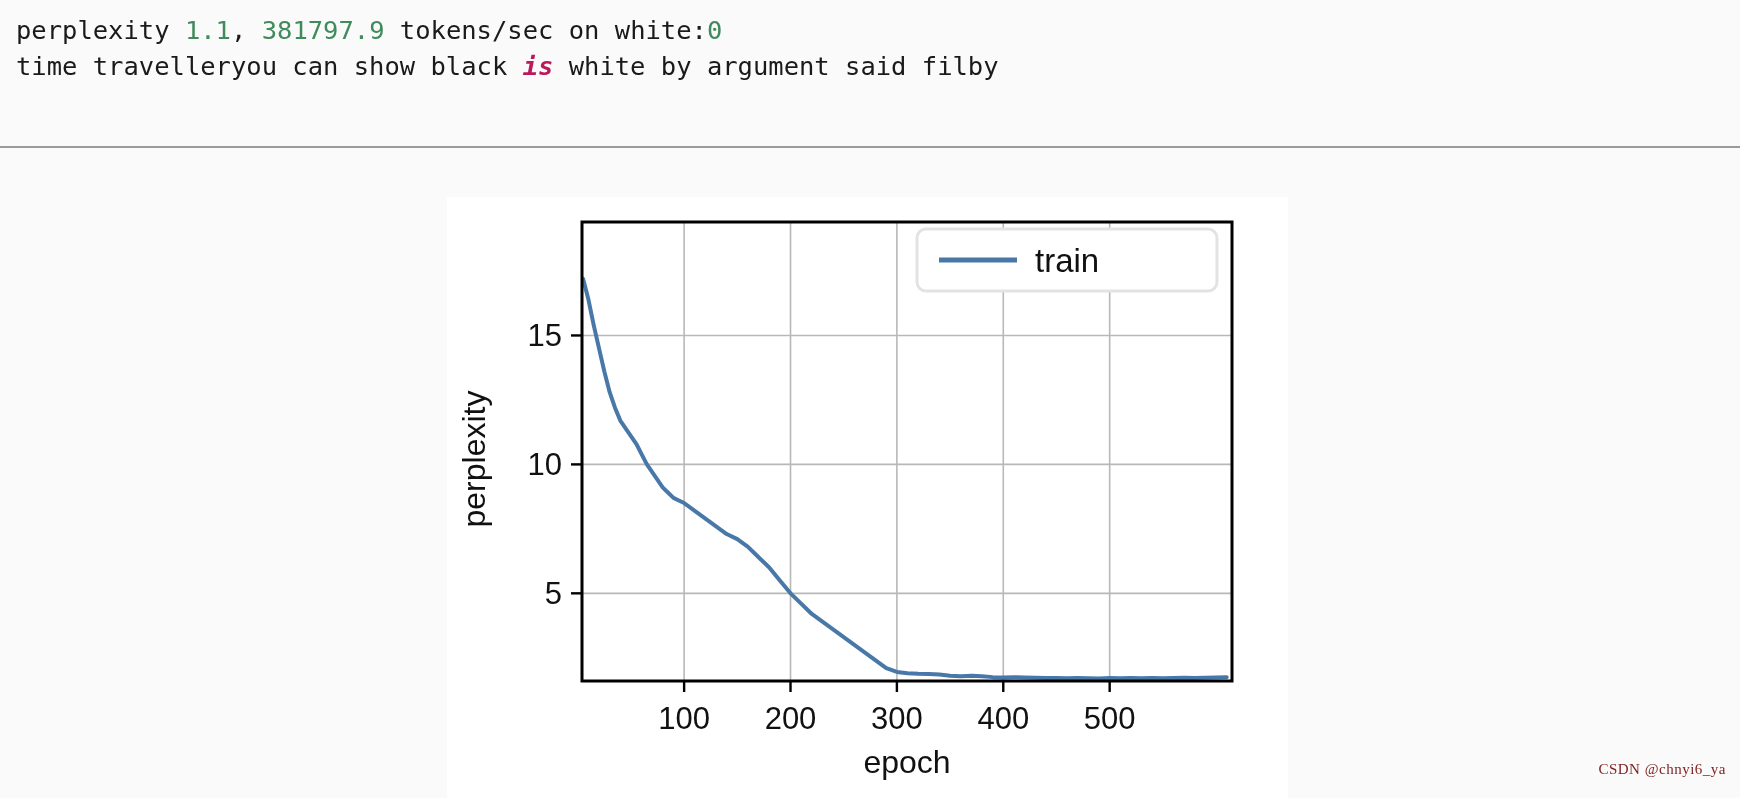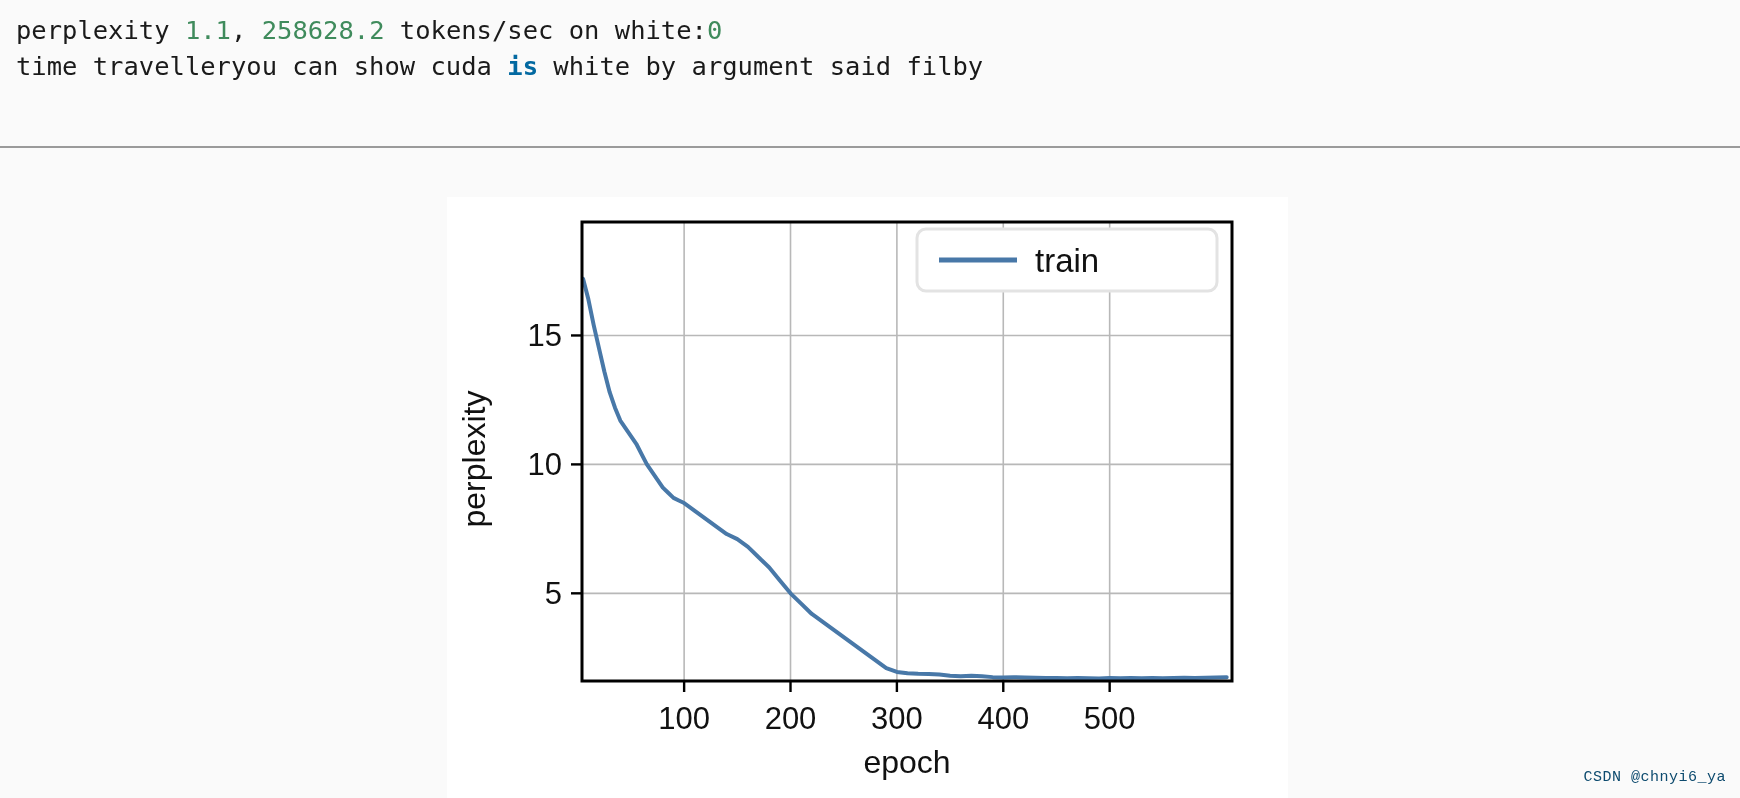--- a/index.html
+++ b/index.html
@@ -20,47 +20,47 @@
   }
   .console-line{
     font-family:"DejaVu Sans Mono","Liberation Mono",monospace;
     font-size:25.5px;
     line-height:36px;
     color:#1a1a1a;
     white-space:pre;
     letter-spacing:0px;
   }
   .num{color:#3f8b5c;}
-  .bold{font-weight:bold;color:#0369a1;}
+  .bold{font-weight:bold;color:#be185d;font-style:italic;}
 
   
   #figure-panel{
     position:absolute;left:447px;top:197px;
     width:841px;height:601px;
     background:#ffffff;
   }
   #plot-svg{display:block;}
 
   
   #watermark{
-    position:absolute;right:14px;bottom:12px;
-    font-family:Liberation Mono, monospace;
+    position:absolute;right:14px;bottom:20px;
+    font-family:Liberation Serif, serif;
     font-size:15px;
-    color:#0c4a6e;
+    color:#7f1d1d;
     letter-spacing:.5px;
     user-select:none;
   }
 </style>
 </head>
 <body>
 
 <div id="console-output">
-  <div class="console-line"><span>perplexity </span><span class="num">1.1</span><span>, </span><span class="num">258628.2</span><span> tokens/sec on white:</span><span class="num">0</span></div>
+  <div class="console-line"><span>perplexity </span><span class="num">1.1</span><span>, </span><span class="num">381797.9</span><span> tokens/sec on white:</span><span class="num">0</span></div>
 
-  <div class="console-line"><span>time travelleryou can show cuda </span><span class="bold">is</span><span> white by argument said filby</span></div>
+  <div class="console-line"><span>time travelleryou can show black </span><span class="bold">is</span><span> white by argument said filby</span></div>
 
 </div>
 
 <div id="figure-panel">
   <svg id="plot-svg" width="841" height="601" viewBox="0 0 841 601">
 
     <g id="grid-x" stroke="#b8b8b8" stroke-width="1.6">
         <line x1="237.12765957446808" y1="25" x2="237.12765957446808" y2="484"></line>
         <line x1="343.51063829787233" y1="25" x2="343.51063829787233" y2="484"></line>
         <line x1="449.8936170212766" y1="25" x2="449.8936170212766" y2="484"></line>

